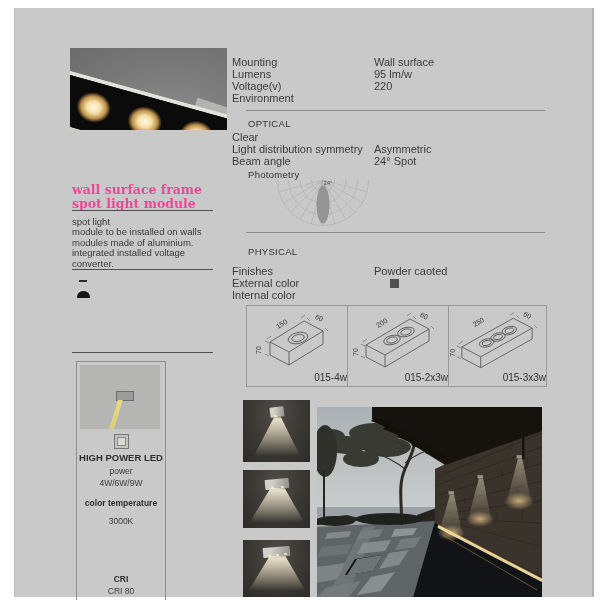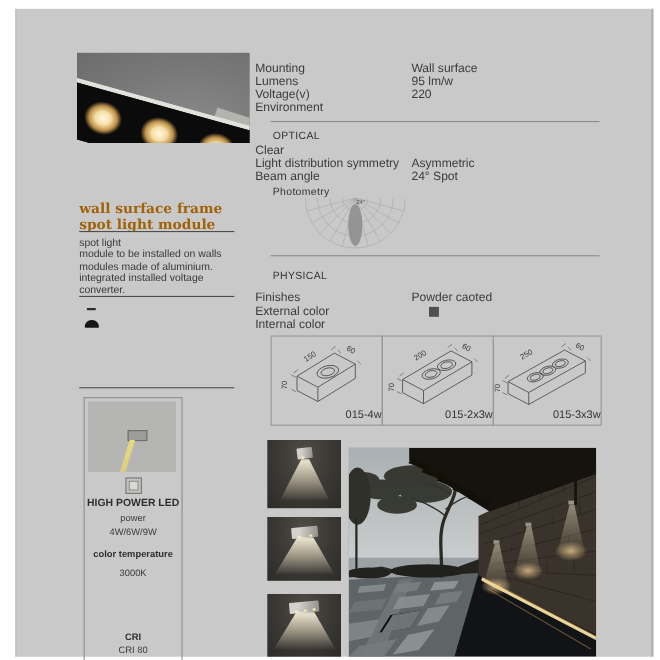--- a/index.html
+++ b/index.html
@@ -12,21 +12,21 @@
   
   #product-photo{left:70px;top:48px;width:157px;height:82px;overflow:hidden;
      background:radial-gradient(ellipse at 65% 80%, #8a8a8a 0%, #787878 55%, #6c6c6c 100%);}
   #photo-mount{left:120px;top:58px;width:60px;height:40px;background:#b4b4ae;transform:rotate(18deg);}
   #photo-fixture{left:-10px;top:20px;width:190px;height:50px;transform:rotate(15.5deg);transform-origin:0 0;
      background:#0b0b0b;border-style:solid;border-color:#e2e2dc #c6c6c0 #cfcfc8 #d8d8d2;
      border-width:4px 6px 9px 7px;border-radius:3px;}
   .lamp-glow{position:absolute;top:50%;width:46px;height:40px;transform:translate(-50%,-50%);
      background:radial-gradient(closest-side,#fff8e6 0%,#f6dfa6 30%,#bd914a 55%,rgba(50,38,16,0) 75%);}
   #page-title{left:72px;top:183px;width:160px;font-family:"DejaVu Serif",serif;font-weight:bold;
-     font-size:12.5px;line-height:13.5px;color:#a16207;}
+     font-size:12.5px;line-height:13.5px;color:#ec4899;}
   .lrule{position:absolute;left:72px;width:141px;height:1px;background:#4d4d4d;}
   #description{left:72px;top:217px;width:160px;font-size:9.5px;line-height:10.4px;color:#383838;}
   #dash-mark{left:79px;top:280px;width:8px;height:2px;background:#2b2b2b;}
   #dome-mark{left:77px;top:291px;width:13px;height:7px;background:#161616;border-radius:7px 7px 1px 1px;}
   
   #led-panel{left:76px;top:361px;width:88px;height:239px;border:1px solid #8e8e8e;font-size:8.5px;text-align:center;}
   #led-wall{position:absolute;left:3px;top:3px;width:80px;height:64px;background:#b5b5b3;}
   #led-fixture{position:absolute;left:36px;top:26px;width:16px;height:8px;background:#9c9c9a;border:1px solid #6d6d6b;}
   #led-beam{position:absolute;left:28px;top:35px;width:16px;height:29px;
      clip-path:polygon(62% 0,92% 0,38% 100%,6% 100%);

